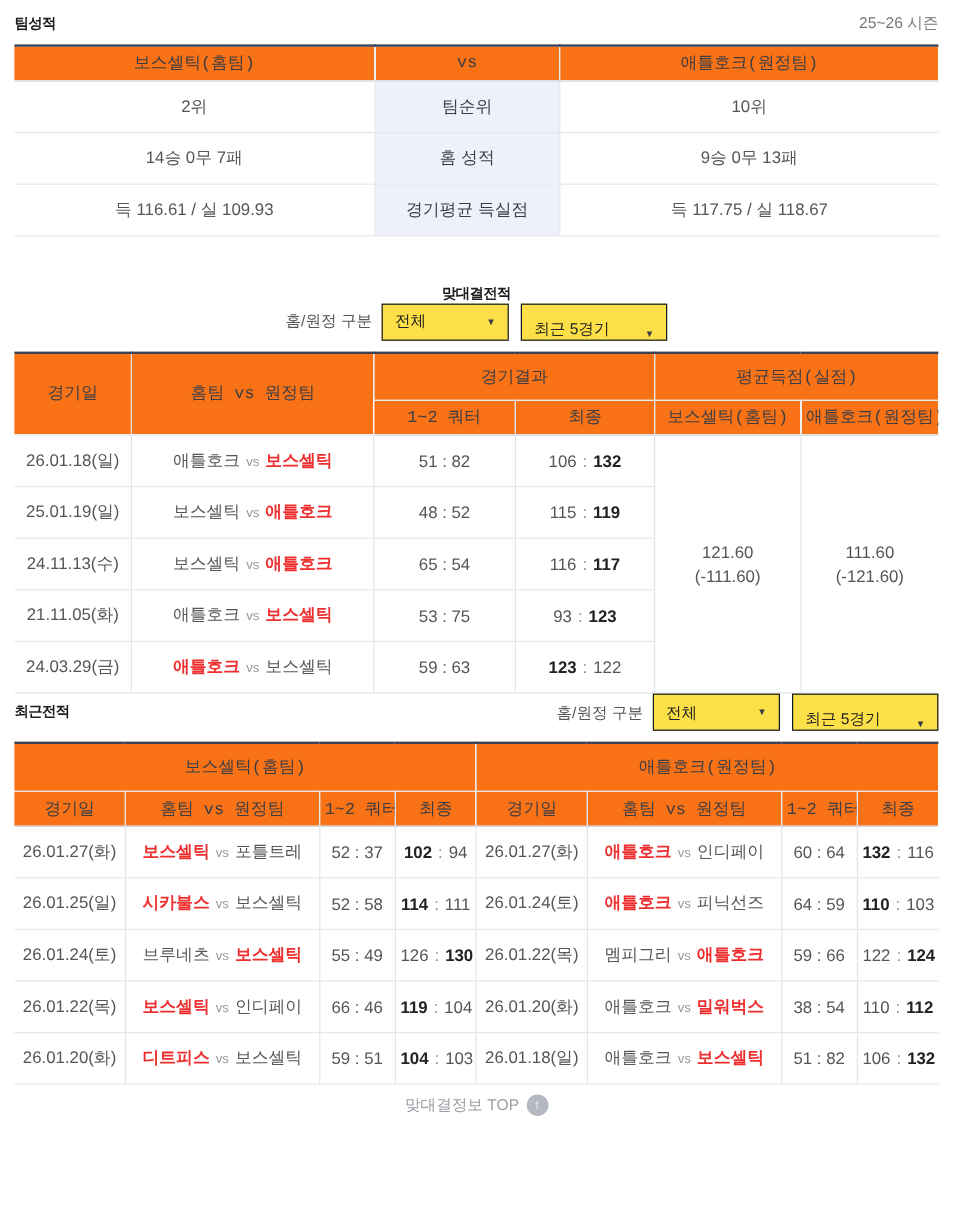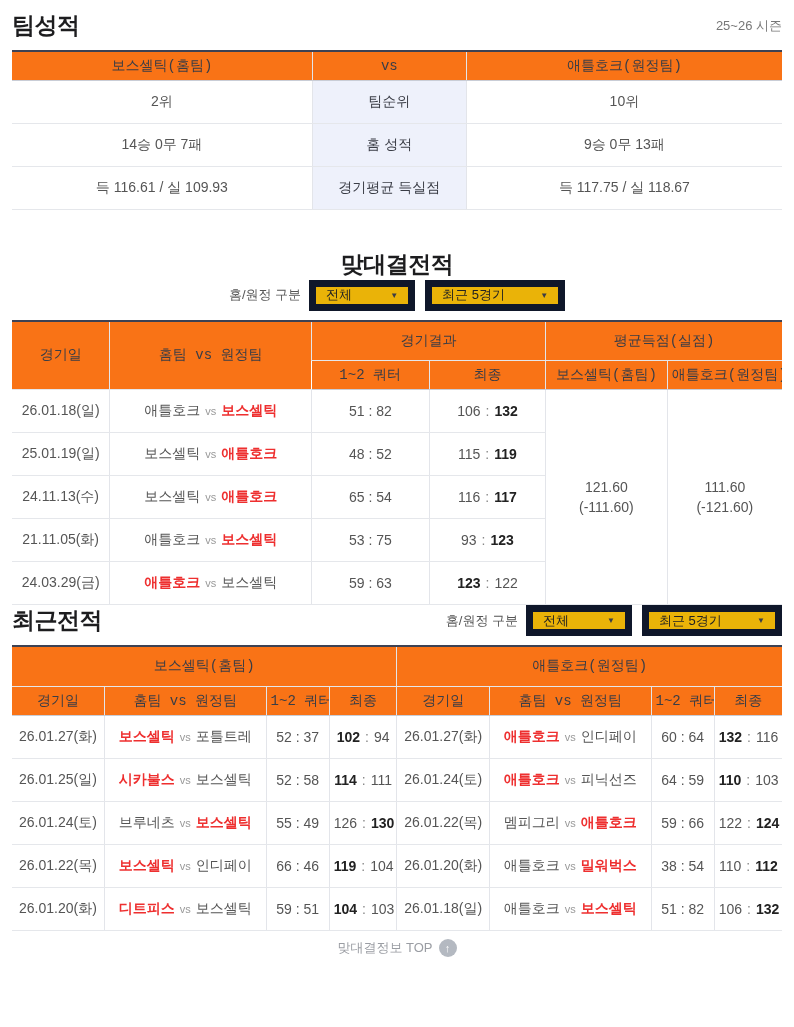--- a/index.html
+++ b/index.html
@@ -3,21 +3,21 @@
 <meta charset="utf-8">
 <style>
   * { box-sizing: border-box; }
   html,body { margin:0; padding:0; background:#fff; }
   body {
     width:794px; height:1027px;
     font-family:"Liberation Sans","DejaVu Sans",sans-serif;
     color:#555; padding:10px 12px 0 12px; overflow:hidden;
   }
   .section-head { display:flex; justify-content:space-between; align-items:center; }
-  .sec-title { font-size:23px; font-weight:bold; color:#1d1d1f; margin:0; letter-spacing:-0.5px; }
+  .sec-title { font-size:12px; font-weight:bold; color:#1d1d1f; margin:0; letter-spacing:-0.5px; }
   .season { font-size:13px; color:#777; }
 
   table { width:100%; border-collapse:collapse; table-layout:fixed; margin-top:9px; border-top:2px solid #3d4254; border-bottom:1px solid #e5e7eb; }
   th, td { text-align:center; font-size:14px; font-weight:normal; border-bottom:1px solid #e5e7eb; padding:0 4px; overflow:hidden; white-space:nowrap; }
   th + th, td + td, th + td, td + th { border-left:1px solid #e3e5ea; }
   thead th { background:#f97316; color:#3a3d46; height:29px;font-family:Liberation Mono, monospace; }
   thead tr.grp th { height:40px; }
   thead tr:last-child th { border-bottom:1px solid #c9cdd6; }
   tbody td { height:43px; color:#555; }
 
@@ -28,25 +28,25 @@
   .score { color:#555; }
   .score.win { color:#222; font-weight:bold; }
   .colon { color:#888; margin:0 5px; }
   .avg-cell { vertical-align:middle; line-height:20px; color:#555; }
   .avg-cell span { display:block; }
 
   .filters { display:flex; align-items:center; }
   .filter-label { font-size:13px; color:#555; margin-right:8px; }
   .select {
     display:inline-flex; justify-content:space-between; align-items:center;
-    border:7px solid #0f172a; background:#eab308; height:31px; padding:0 10px;
+    border:1px solid #0f172a; background:#fde047; height:31px; padding:0 10px;
     font-size:13px; color:#222; cursor:pointer;
   }
   .select.scope { width:106px; margin-right:10px; }
-  .select.range { width:140px; }
+  .select.range { width:122px;align-items:flex-end; }
   .dd-arrow { font-size:8px; color:#3a3d46; margin-left:8px; }
 
   .gap1 { margin-top:39px;flex-direction:column; }
   .gap2 { }
 
   .footer { display:flex; justify-content:center; align-items:center; margin-top:8px; }
   .footer-link { display:inline-flex; align-items:center; font-size:13px; color:#9a9da3; cursor:pointer; }
   .top-circle {
     display:inline-block; width:18px; height:18px; border-radius:50%;
     background:#b4b9c1; color:#fff; font-size:11px; line-height:18px; text-align:center; margin-left:6px;

